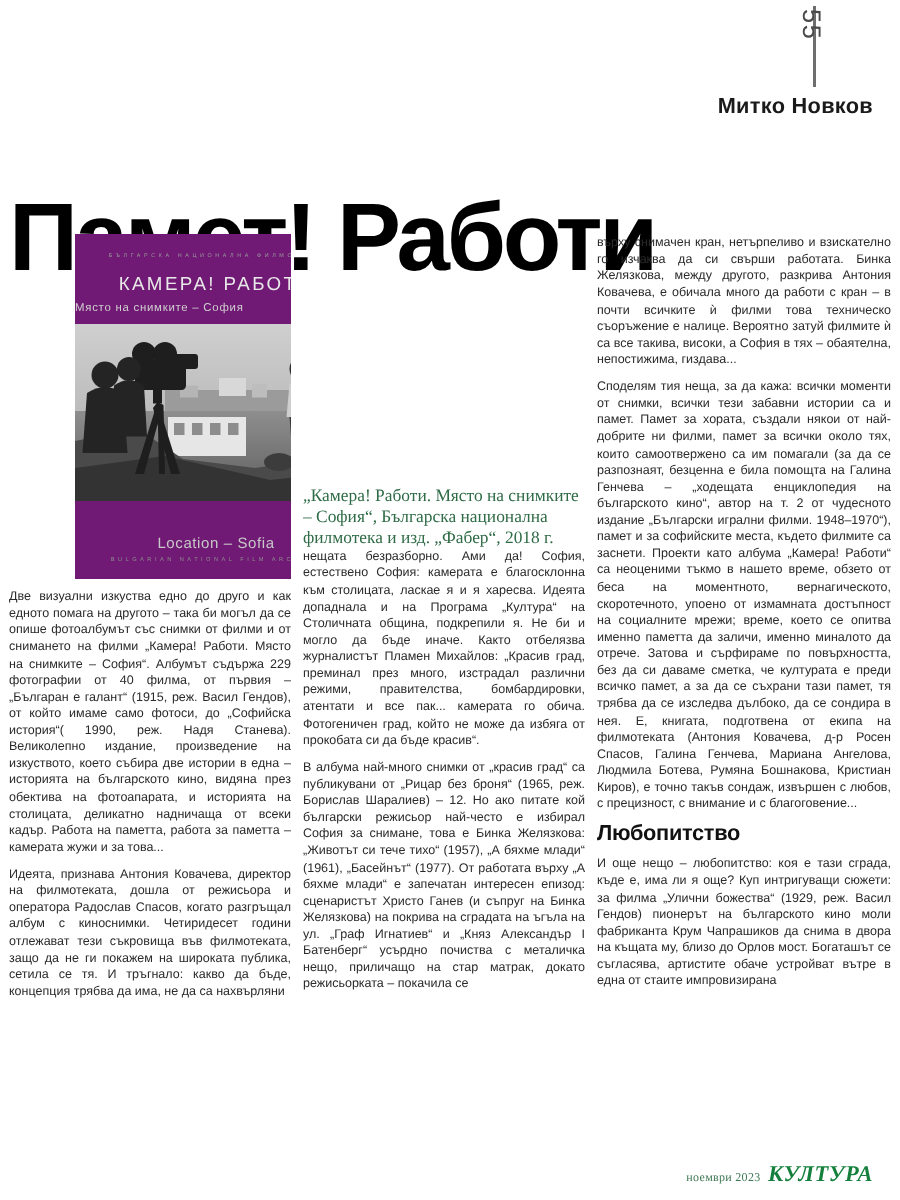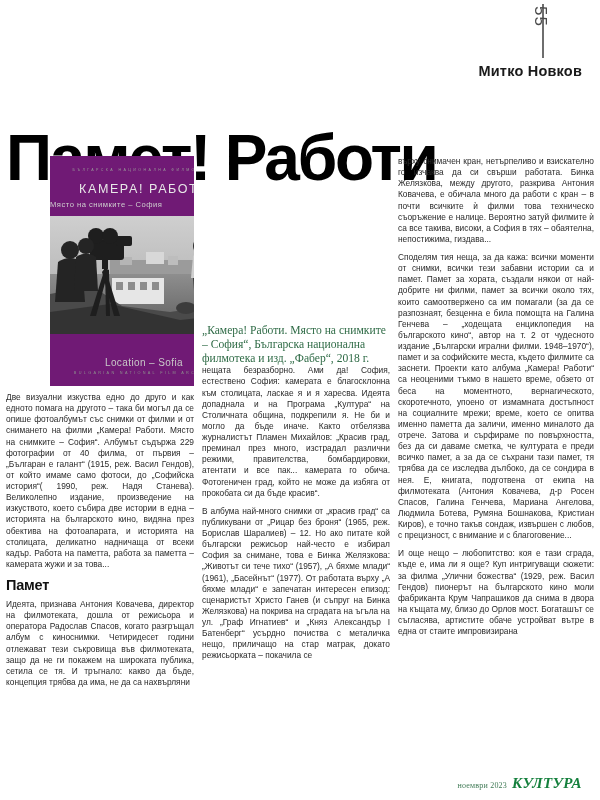--- a/index.html
+++ b/index.html
@@ -283,33 +283,33 @@
               <ellipse cx="136" cy="92" rx="10" ry="6"></ellipse>
             </g>
           </svg>
         </div>
 
         <div id="cover-sub-en">Location – Sofia</div>
         <div id="cover-archive">Bulgarian National Film Archive</div>
       </div>
 
       <p class="body-p col-1-body">Две визуални изкуства едно до друго и как едното помага на другото – така би могъл да се опише фотоалбумът със снимки от филми и от снимането на филми „Камера! Работи. Място на снимките – София“. Албумът съдържа 229 фотографии от 40 филма, от първия – „Българан е галант“ (1915, реж. Васил Гендов), от който имаме само фотоси, до „Софийска история“( 1990, реж. Надя Станева). Великолепно издание, произведение на изкуството, което събира две истории в една – историята на българското кино, видяна през обектива на фотоапарата, и историята на столицата, деликатно надничаща от всеки кадър. Работа на паметта, работа за паметта – камерата жужи и за това...</p>
-      <h2 class="section-head">Памет</h2>
       <p class="body-p">Идеята, признава Антония Ковачева, директор на филмотеката, дошла от режисьора и оператора Радослав Спасов, когато разгръщал албум с киноснимки. Четиридесет години отлежават тези съкровища във филмотеката, защо да не ги покажем на широката публика, сетила се тя. И тръгнало: какво да бъде, концепция трябва да има, не да са нахвърляни</p>
     </div>
 
     <div class="col">
       <div id="caption">„Камера! Работи. Място на снимките – София“, Българска национална филмотека и изд. „Фабер“, 2018 г.</div>
       <p class="body-p col-2-body">нещата безразборно. Ами да! София, естествено София: камерата е благосклонна към столицата, ласкае я и я харесва. Идеята допаднала и на Програма „Култура“ на Столичната община, подкрепили я. Не би и могло да бъде иначе. Както отбелязва журналистът Пламен Михайлов: „Красив град, преминал през много, изстрадал различни режими, правителства, бомбардировки, атентати и все пак... камерата го обича. Фотогеничен град, който не може да избяга от прокобата си да бъде красив“.</p>
       <p class="body-p">В албума най-много снимки от „красив град“ са публикувани от „Рицар без броня“ (1965, реж. Борислав Шаралиев) – 12. Но ако питате кой български режисьор най-често е избирал София за снимане, това е Бинка Желязкова: „Животът си тече тихо“ (1957), „А бяхме млади“ (1961), „Басейнът“ (1977). От работата върху „А бяхме млади“ е запечатан интересен епизод: сценаристът Христо Ганев (и съпруг на Бинка Желязкова) на покрива на сградата на ъгъла на ул. „Граф Игнатиев“ и „Княз Александър I Батенберг“ усърдно почиства с металичка нещо, приличащо на стар матрак, докато режисьорката – покачила се</p>
     </div>
 
     <div class="col">
       <p class="body-p col-3-body">върху снимачен кран, нетърпеливо и взискателно го изчаква да си свърши работата. Бинка Желязкова, между другото, разкрива Антония Ковачева, е обичала много да работи с кран – в почти всичките ѝ филми това техническо съоръжение е налице. Вероятно затуй филмите ѝ са все такива, високи, а София в тях – обаятелна, непостижима, гиздава...</p>
       <p class="body-p">Споделям тия неща, за да кажа: всички моменти от снимки, всички тези забавни истории са и памет. Памет за хората, създали някои от най-добрите ни филми, памет за всички около тях, които самоотвержено са им помагали (за да се разпознаят, безценна е била помощта на Галина Генчева – „ходещата енциклопедия на българското кино“, автор на т. 2 от чудесното издание „Български игрални филми. 1948–1970“), памет и за софийските места, където филмите са заснети. Проекти като албума „Камера! Работи“ са неоценими тъкмо в нашето време, обзето от беса на моментното, вернагическото, скоротечното, упоено от измамната достъпност на социалните мрежи; време, което се опитва именно паметта да заличи, именно миналото да отрече. Затова и сърфираме по повърхността, без да си даваме сметка, че културата е преди всичко памет, а за да се съхрани тази памет, тя трябва да се изследва дълбоко, да се сондира в нея. Е, книгата, подготвена от екипа на филмотеката (Антония Ковачева, д-р Росен Спасов, Галина Генчева, Мариана Ангелова, Людмила Ботева, Румяна Бошнакова, Кристиан Киров), е точно такъв сондаж, извършен с любов, с прецизност, с внимание и с благоговение...</p>
+      <h2 class="section-head">Любопитство</h2>
       <p class="body-p">И още нещо – любопитство: коя е тази сграда, къде е, има ли я още? Куп интригуващи сюжети: за филма „Улични божества“ (1929, реж. Васил Гендов) пионерът на българското кино моли фабриканта Крум Чапрашиков да снима в двора на къщата му, близо до Орлов мост. Богаташът се съгласява, артистите обаче устройват вътре в една от стаите импровизирана</p>
     </div>
 
   </div>
 
   <div id="footer">
     <span id="footer-date">ноември 2023</span>
     <span id="footer-brand">КУЛТУРА</span>
   </div>
 

